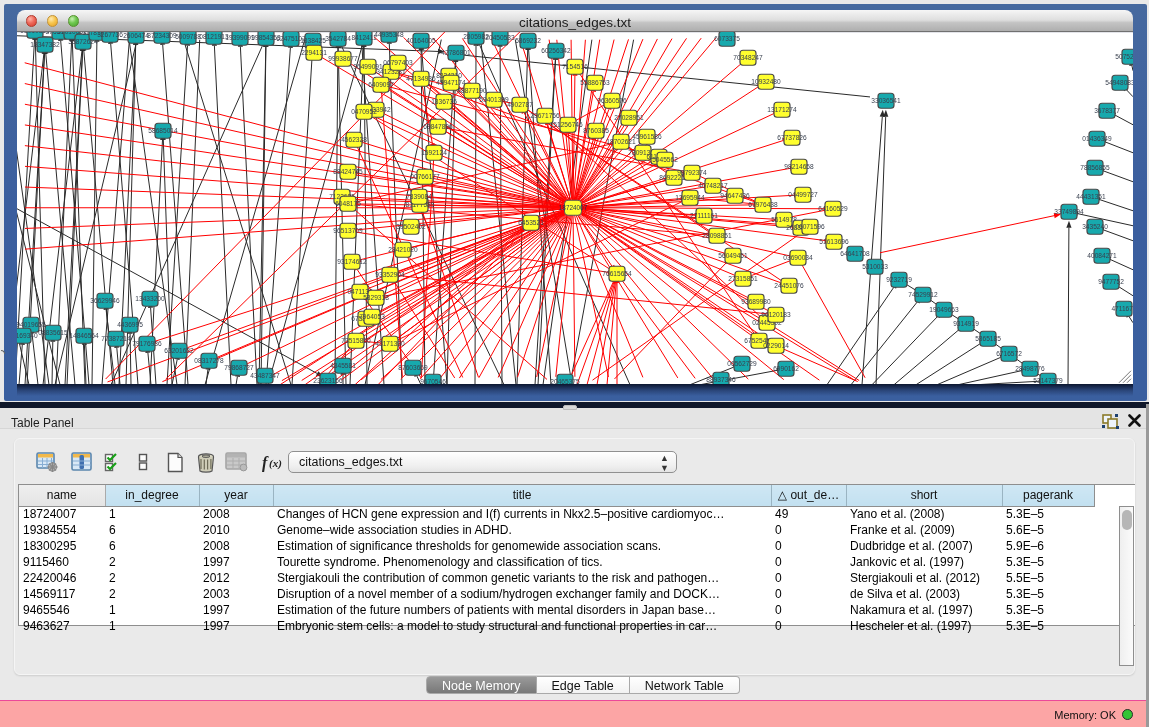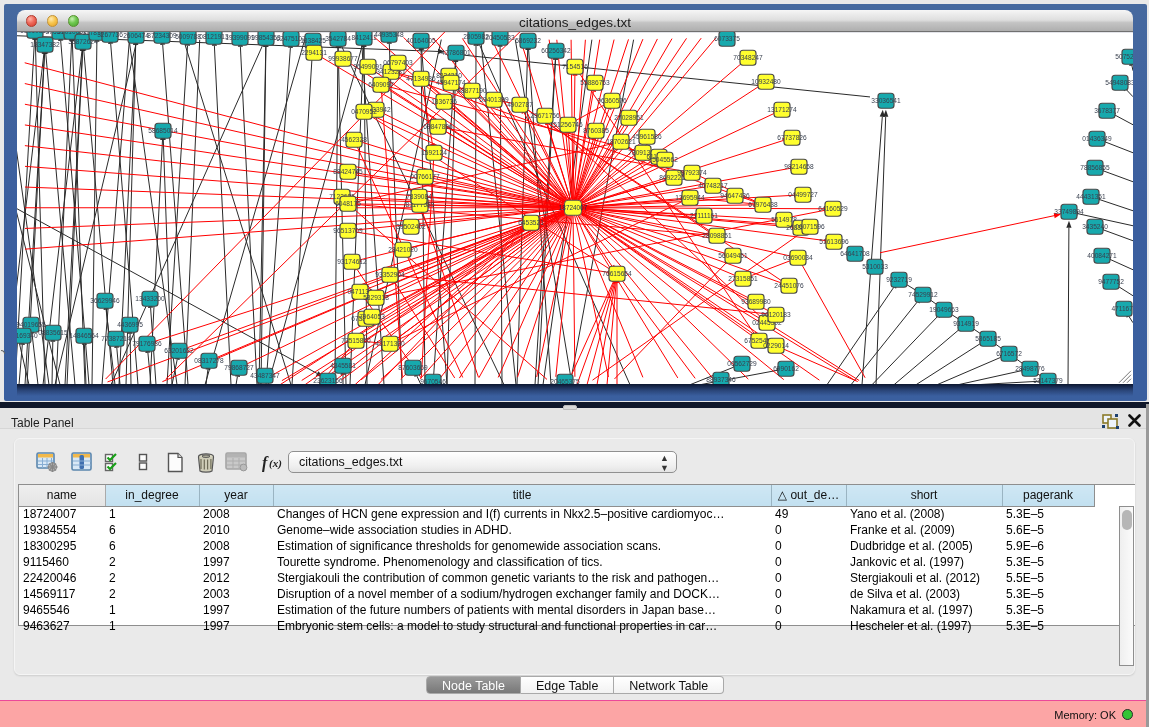--- a/index.html
+++ b/index.html
@@ -975,21 +975,21 @@
             <td class="c4">0</td>
             <td class="c5">Franke et al. (2009)</td>
             <td class="c6">5.6E–5</td>
           </tr>
 <tr>
             <td class="c0">18300295</td>
             <td class="c1">6</td>
             <td class="c2">2008</td>
             <td class="c3">Estimation of significance thresholds for genomewide association scans.</td>
             <td class="c4">0</td>
-            <td class="c5">Dudbridge et al. (2005)</td>
+            <td class="c5">Dudbridge et al. (2007)</td>
             <td class="c6">5.9E–6</td>
           </tr>
 <tr>
             <td class="c0">9115460</td>
             <td class="c1">2</td>
             <td class="c2">1997</td>
             <td class="c3">Tourette syndrome. Phenomenology and classification of tics.</td>
             <td class="c4">0</td>
             <td class="c5">Jankovic et al. (1997)</td>
             <td class="c6">5.3E–5</td>
@@ -1031,21 +1031,21 @@
             <td class="c6">5.3E–5</td>
           </tr>
     </tbody>
       </table>
   </div>
   <div id="vsb">
       <div class="thumb"></div>
     </div>
 </div>
 <div id="tabs">
-  <div class="seg first">Node Table</div>
+  <div class="seg first">Node Memory</div>
     <div class="seg">Edge Table</div>
     <div class="seg last">Network Table</div>
 </div>
 <div id="status">
     <div class="t">Memory: OK</div>
     <div class="dot"></div>
   </div>
 <div id="rightstrip"></div>
 <div style="position:absolute;left:1px;top:350px;width:4px;height:4px;border-top:1.5px solid #666;border-right:1.5px solid #666;border-radius:0 4px 0 0"></div>
 

